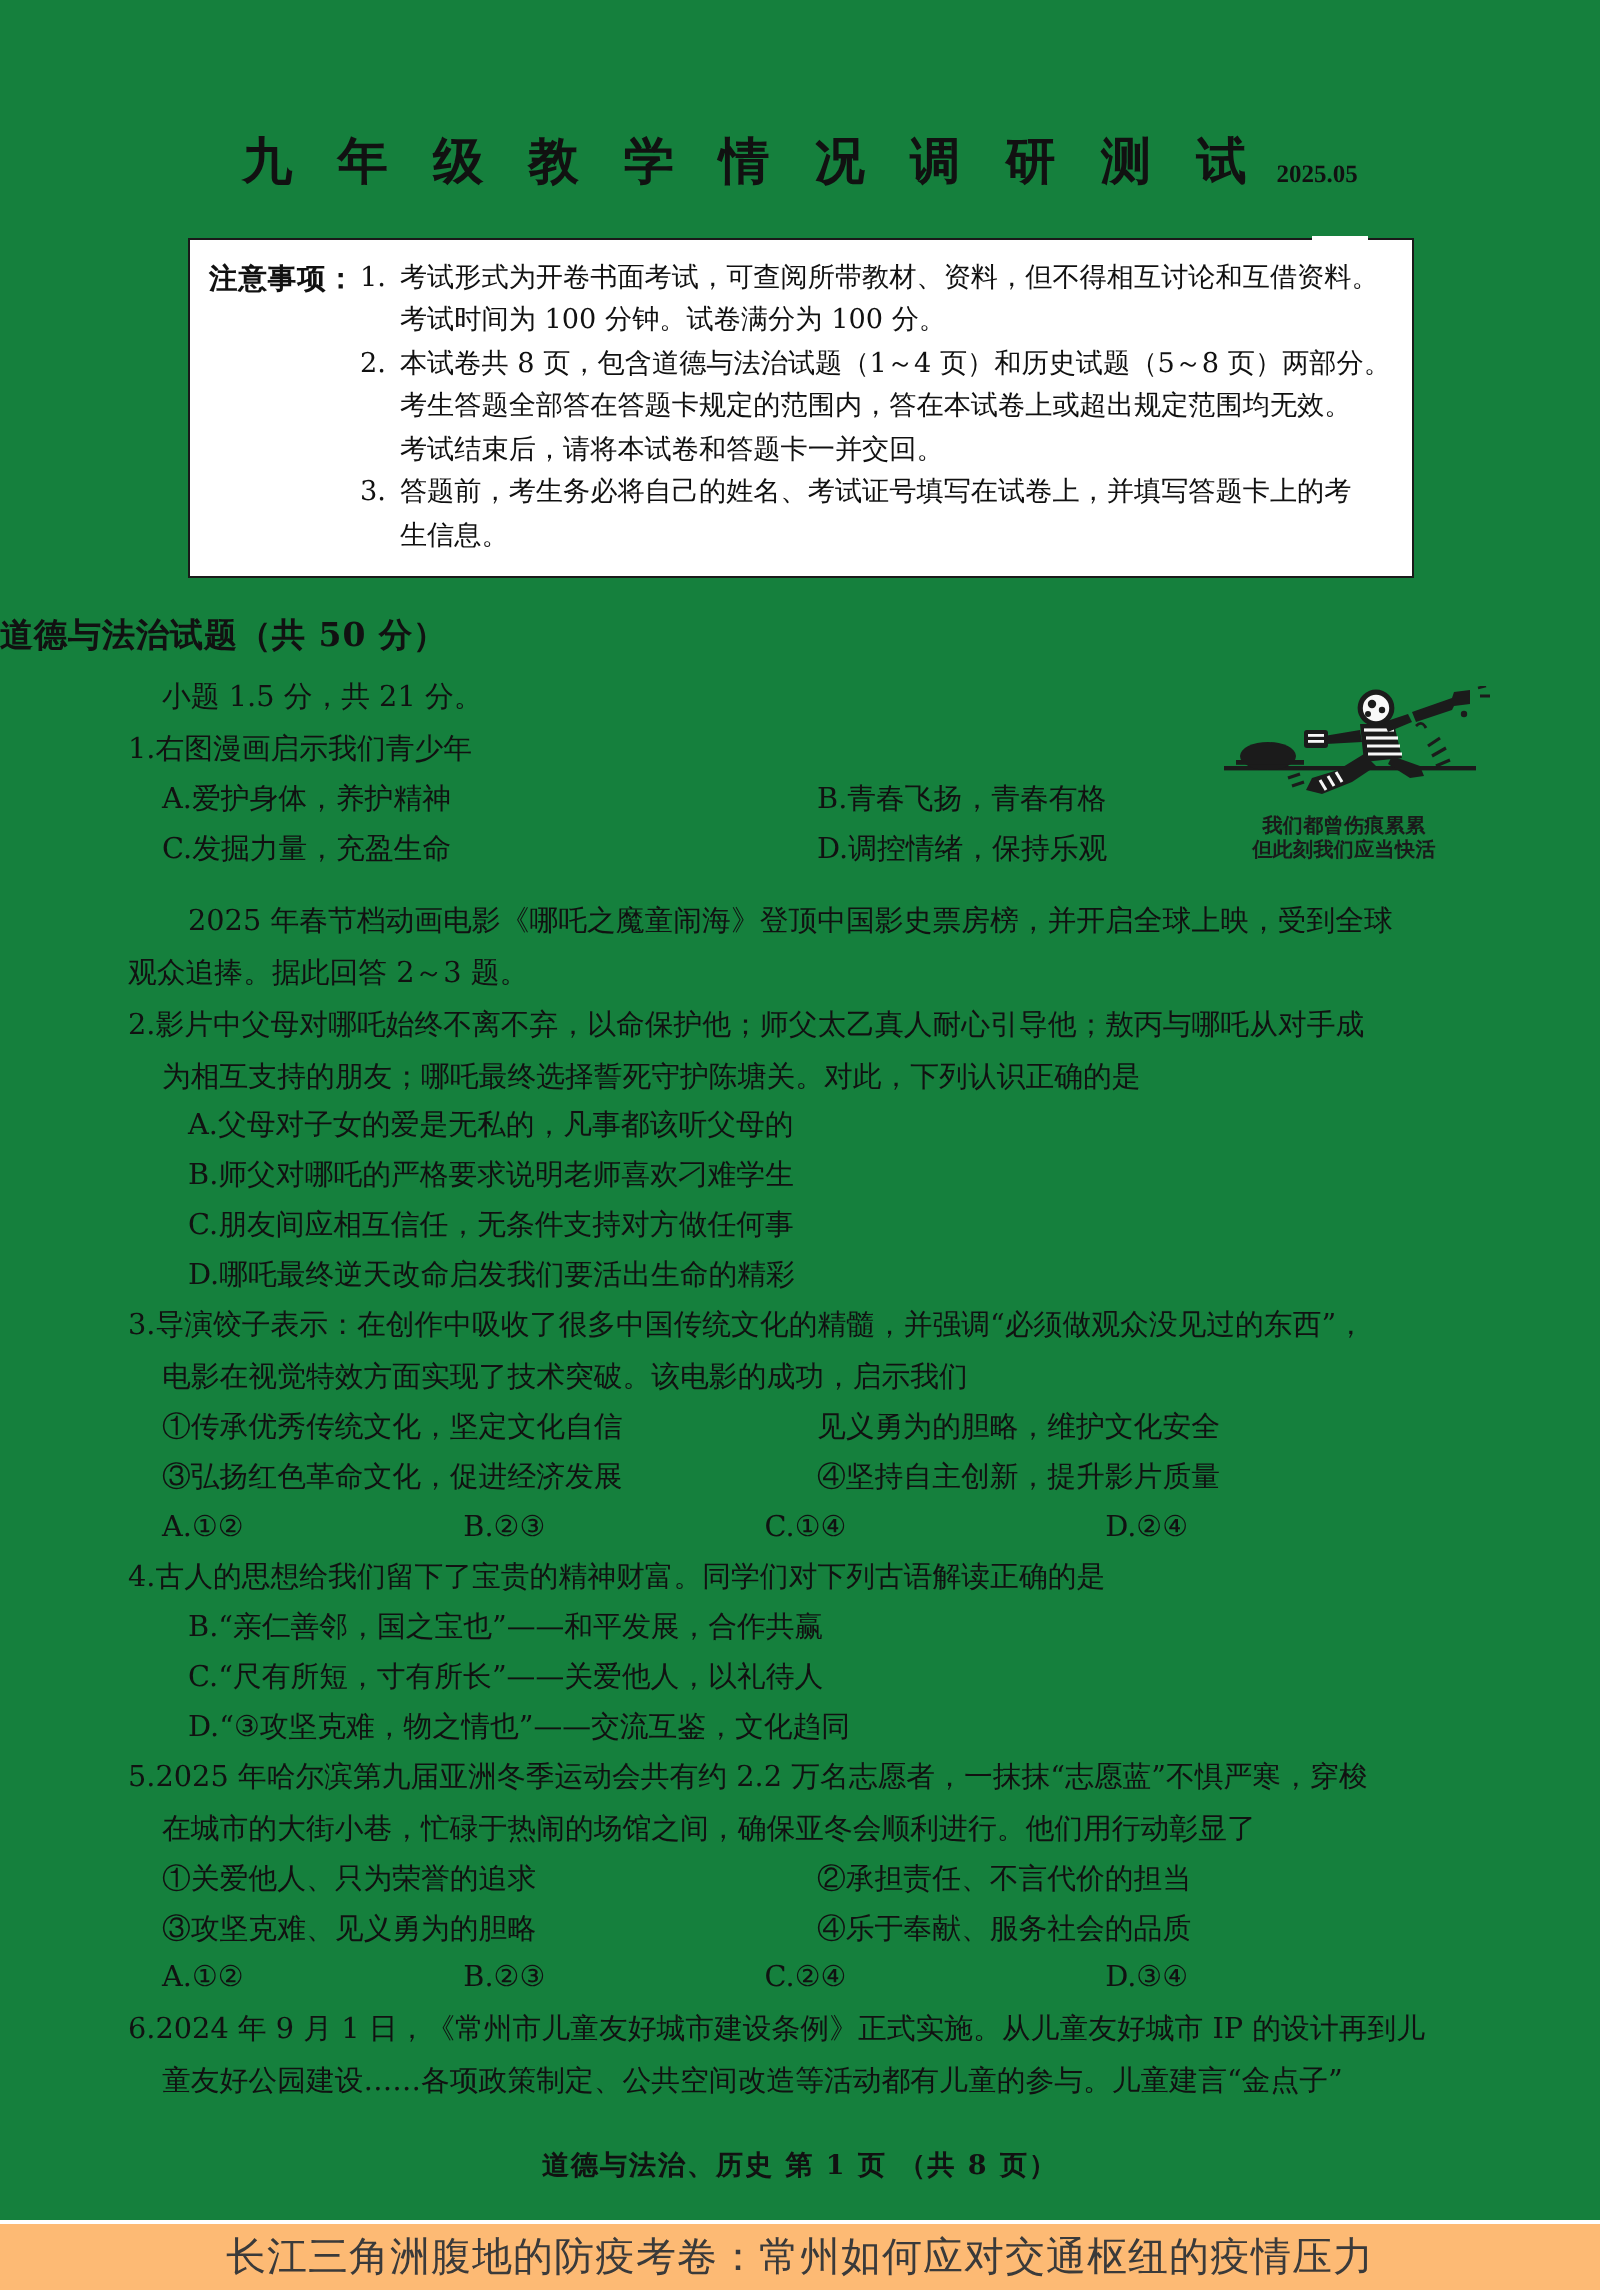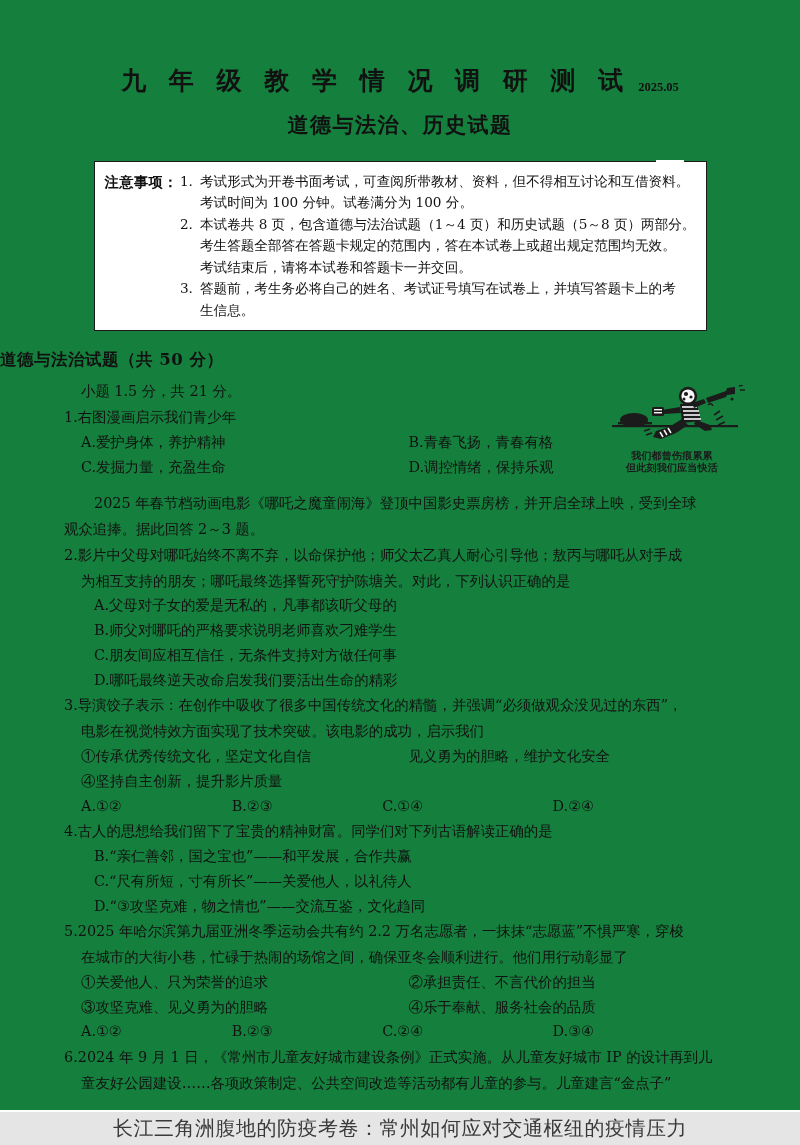--- a/index.html
+++ b/index.html
@@ -184,42 +184,41 @@
     letter-spacing: 1px;
   }
 
   
   .bottom-strip {
     position: absolute;
     left: 0;
     top: 1112px;
     width: 800px;
     height: 33px;
-    background: #e5e5e5;
+    background: #fdba74;
     display: flex;
     align-items: center;
     justify-content: center;
   }
   .bottom-strip .txt {
     font-size: 20px;
     color: #3a3a3a;
     letter-spacing: 0.5px;
     font-family: "DejaVu Sans", "Liberation Sans", sans-serif;
     white-space: nowrap;
   }
 </style>
 </head>
 <body>
 
 <div class="page">
 
   <div class="title-row">
     <span class="main-title">九 年 级 教 学 情 况 调 研 测 试</span><span class="title-date">2025.05</span>
   </div>
-  <div class="sub-title">道德与法治、历史试题</div>
 
   <div class="notice-box">
     <div class="notice-row">
       <div class="notice-label">注意事项：</div>
       <div class="notice-list">
 
         <div class="notice-item">
           <div class="notice-num">1.</div>
           <div class="notice-text">
             <div>考试形式为开卷书面考试，可查阅所带教材、资料，但不得相互讨论和互借资料。</div>
@@ -326,20 +325,21 @@
     <div class="opt-line">C.朋友间应相互信任，无条件支持对方做任何事</div>
     <div class="opt-line">D.哪吒最终逆天改命启发我们要活出生命的精彩</div>
 
     <div class="para hang">3.导演饺子表示：在创作中吸收了很多中国传统文化的精髓，并强调“必须做观众没见过的东西”，</div>
     <div class="para sub-line">电影在视觉特效方面实现了技术突破。该电影的成功，启示我们</div>
     <div class="opt-row opt-2col">
       <div>①传承优秀传统文化，坚定文化自信</div>
       <div>见义勇为的胆略，维护文化安全</div>
     </div>
     <div class="opt-row opt-2col">
+      <div>③弘扬红色革命文化，促进经济发展</div>
       <div>④坚持自主创新，提升影片质量</div>
     </div>
     <div class="opt-row opt-4col-b">
       <div>A.①②</div>
       <div>B.②③</div>
       <div>C.①④</div>
       <div>D.②④</div>
     </div>
 
     <div class="para hang">4.古人的思想给我们留下了宝贵的精神财富。同学们对下列古语解读正确的是</div>
@@ -362,18 +362,19 @@
       <div>B.②③</div>
       <div>C.②④</div>
       <div>D.③④</div>
     </div>
 
     <div class="para hang">6.2024 年 9 月 1 日，《常州市儿童友好城市建设条例》正式实施。从儿童友好城市 IP 的设计再到儿</div>
     <div class="para sub-line">童友好公园建设……各项政策制定、公共空间改造等活动都有儿童的参与。儿童建言“金点子”</div>
 
   </div>
 
+  <div class="footer">道德与法治、历史   第 1 页   （共 8 页）</div>
 
 </div>
 
 <div class="bottom-strip">
   <div class="txt">长江三角洲腹地的防疫考卷：常州如何应对交通枢纽的疫情压力</div>
 </div>
 
 </body></html>

